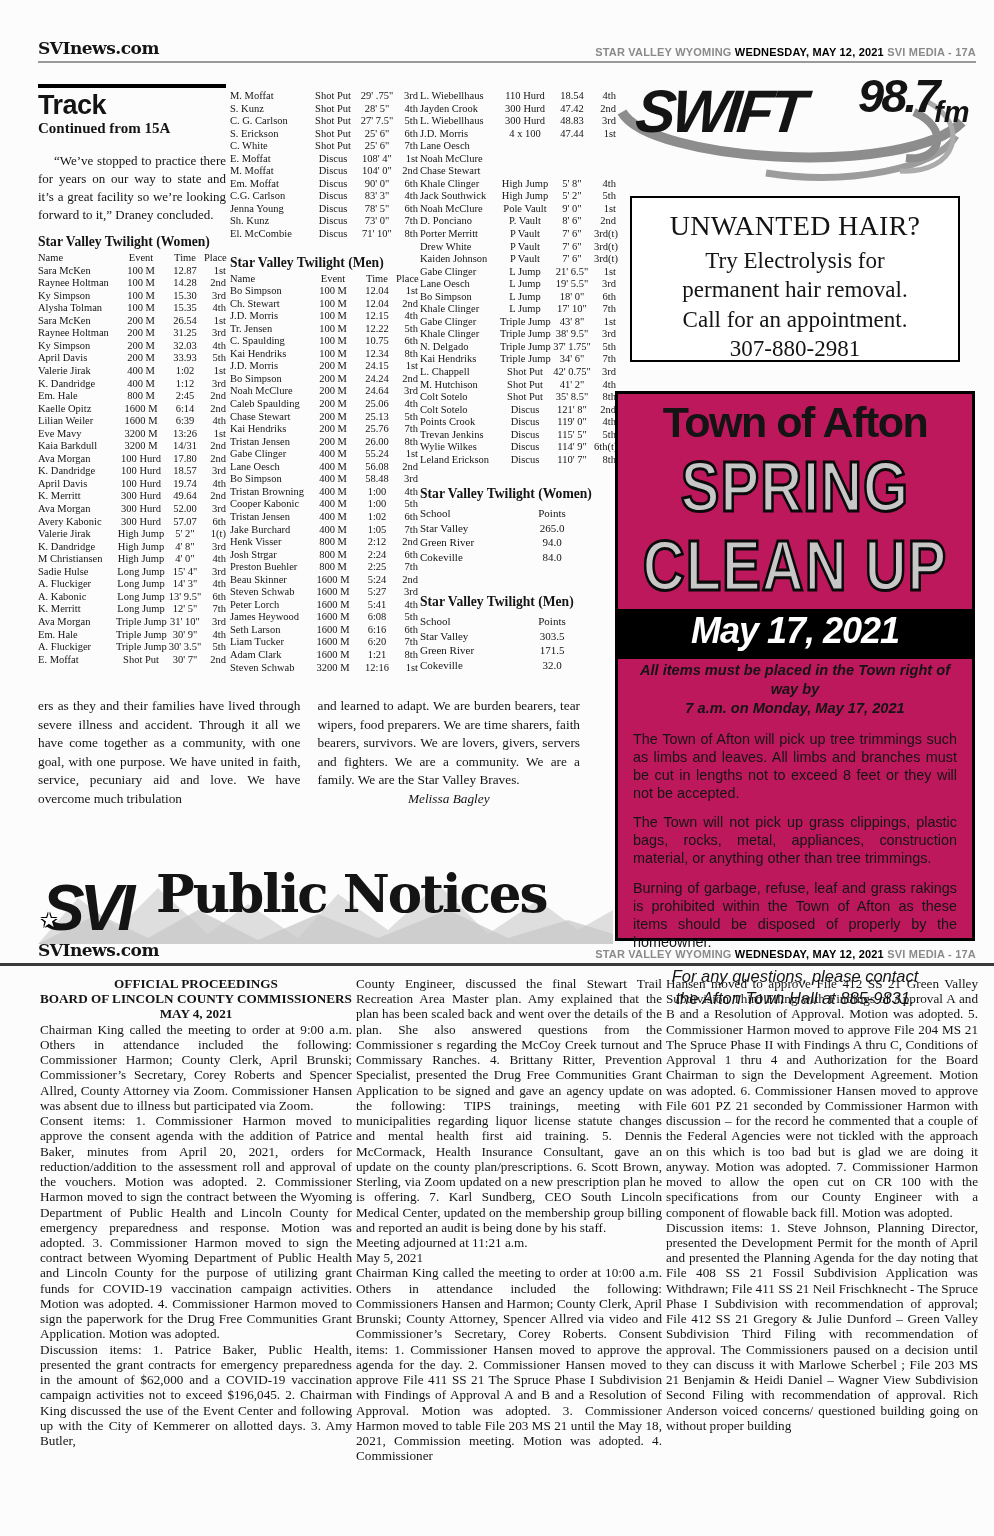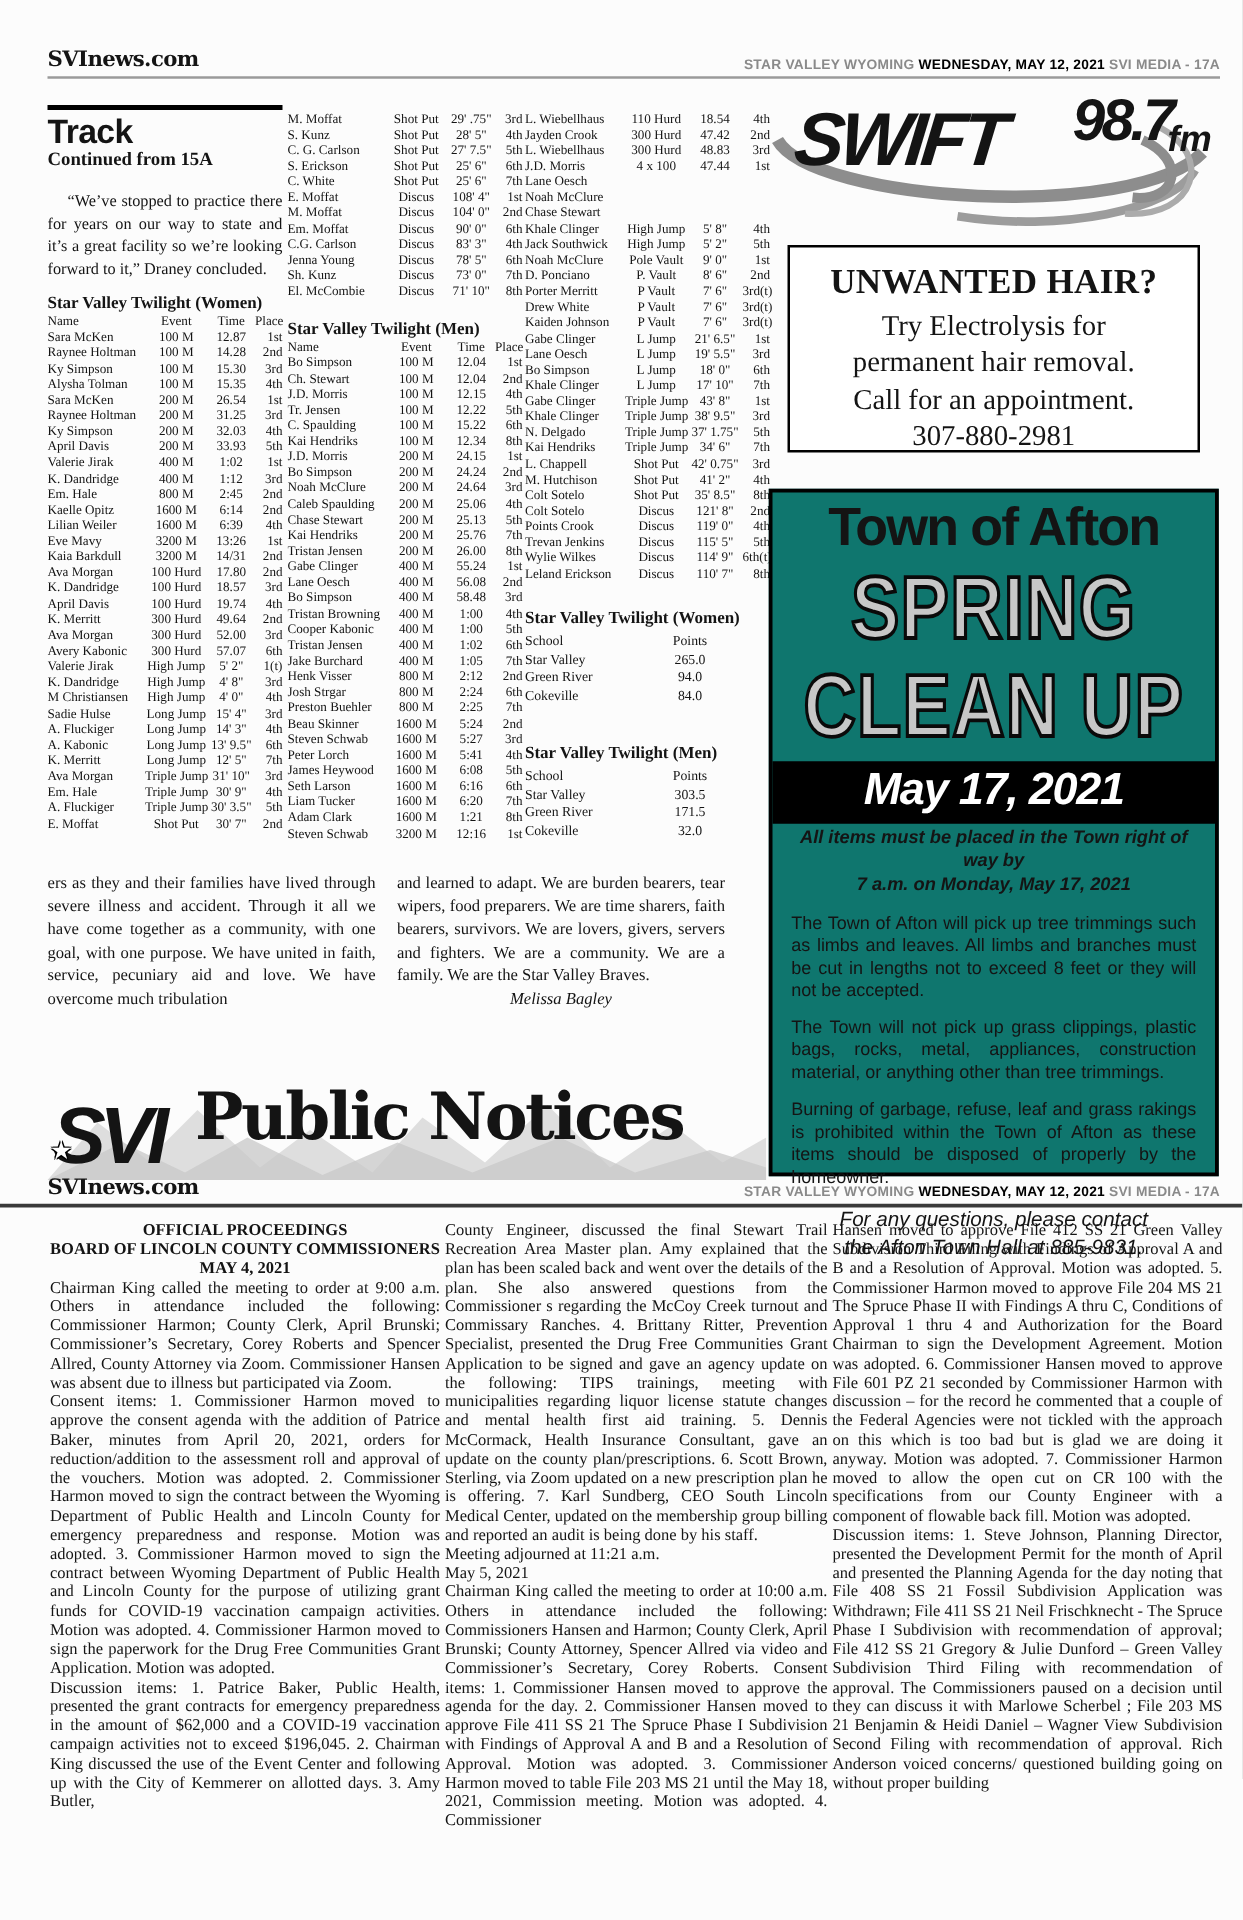--- a/index.html
+++ b/index.html
@@ -47,26 +47,26 @@
                font-style:italic;font-weight:900;font-size:60px;letter-spacing:-4px;
                transform:skewX(-6deg);line-height:1;}
   .swift-freq{position:absolute;left:242px;top:-4px;font-family:"Liberation Sans",sans-serif;
               font-style:italic;font-weight:900;font-size:47px;letter-spacing:-3px;line-height:1;}
   .swift-band{position:absolute;left:318px;top:22px;font-family:"Liberation Sans",sans-serif;
               font-style:italic;font-weight:900;font-size:29px;line-height:1;}
 
   
   #electrolysis{position:absolute;left:630px;top:196px;width:330px;height:166px;border:2px solid #000;
                 background:#fff;text-align:center;box-sizing:border-box;padding-top:12px;}
-  .elec-heading{font-size:28px;font-weight:bold;letter-spacing:0.3px;margin:0 0 4px;}
+  .elec-heading{font-size:28px;font-weight:normal;letter-spacing:0.3px;margin:0 0 4px;}
   .elec-lines p{font-size:23px;margin:0;line-height:1.28;}
 
   
   #afton{position:absolute;left:615px;top:391px;width:360px;height:550px;border:3px solid #000;
-         background:#0f766e;box-sizing:border-box;}
+         background:#be185d;box-sizing:border-box;}
   .afton-title{font-family:"Liberation Sans",sans-serif;font-weight:900;font-size:43px;
                letter-spacing:-1.5px;text-align:center;margin:0;line-height:1.05;}
   .afton-big{font-family:"Liberation Sans",sans-serif;font-weight:900;text-align:center;
              font-size:58px;line-height:0.98;color:#c7c7c7;-webkit-text-stroke:2.5px #0a0a0a;
              letter-spacing:1px;transform:scaleY(1.22);margin:14px 0 0;}
   .afton-bar{background:#000;color:#fff;text-align:center;font-family:"Liberation Sans",sans-serif;
              font-style:italic;font-weight:bold;font-size:36px;padding:1px 0 7px;margin-top:14px;
              letter-spacing:-1px;}
   .afton-body{padding:2px 15px 0;font-family:"Liberation Sans",sans-serif;}
   .afton-notice p{font-style:italic;font-weight:bold;text-align:center;font-size:14.6px;
@@ -429,21 +429,21 @@
         </div>
         <div class="trow">
           <span class="c-name">Tr. Jensen</span>
           <span class="c-event">100 M</span>
           <span class="c-mark">12.22</span>
           <span class="c-place">5th</span>
         </div>
         <div class="trow">
           <span class="c-name">C. Spaulding</span>
           <span class="c-event">100 M</span>
-          <span class="c-mark">15.22</span>
+          <span class="c-mark">10.75</span>
           <span class="c-place">6th</span>
         </div>
         <div class="trow">
           <span class="c-name">Kai Hendriks</span>
           <span class="c-event">100 M</span>
           <span class="c-mark">12.34</span>
           <span class="c-place">8th</span>
         </div>
         <div class="trow">
           <span class="c-name">J.D. Morris</span>

